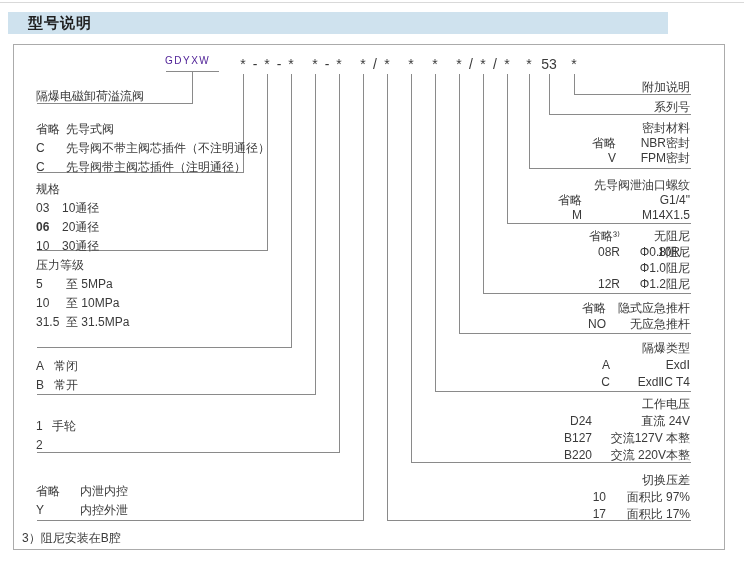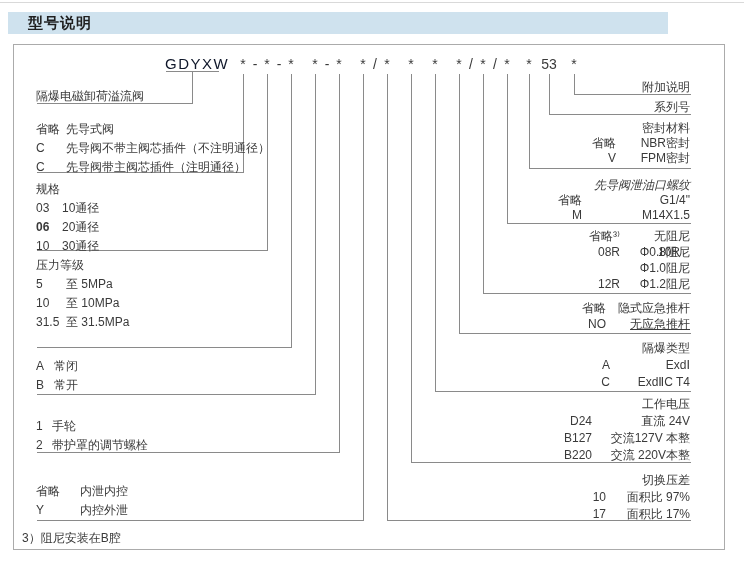--- a/index.html
+++ b/index.html
@@ -18,21 +18,21 @@
   }
   .header .title{
     margin-left:20px;font-size:15px;font-weight:bold;color:#1f1f1f;letter-spacing:1px;
   }
   .content-box{
     position:absolute;left:13px;top:44px;width:712px;height:506px;
     border:1px solid #ababab;background:#ffffff;box-sizing:border-box;
   }
   svg.lines{position:absolute;left:0;top:0;pointer-events:none;}
   .code-prefix{
-    position:absolute;left:165px;top:55px;font-size:15px;letter-spacing:1.5px;color:#0f172a;
+    position:absolute;left:165px;top:55px;font-size:10px;letter-spacing:1.5px;color:#4c1d95;
   }
   .code-token{
     position:absolute;top:56px;transform:translateX(-50%);
     font-size:14px;color:#3a3a3a;white-space:pre;
   }
   .grp{position:absolute;}
   .grp .row{display:flex;font-size:12px;white-space:nowrap;}
   .grp.left{left:36px;}
   .grp.right{right:54px;}
   .grp.right .row{justify-content:flex-end;}
@@ -181,21 +181,20 @@
         <span class="desc">常开</span>
       </div>
     </div>
     <div class="grp left" style="top: 417px;">
       <div class="row" style="height: 19px; line-height: 19px;">
         <span class="code" style="min-width: 16px;">1</span>
         <span class="desc">手轮</span>
       </div>
       <div class="row" style="height: 19px; line-height: 19px;">
         <span class="code" style="min-width: 16px;">2</span>
-        <span class="desc">带护罩的调节螺栓</span>
       </div>
     </div>
     <div class="grp left" style="top: 482px;">
       <div class="row" style="height: 19px; line-height: 19px;">
         <span class="code" style="min-width: 44px;">省略</span>
         <span class="desc">内泄内控</span>
       </div>
       <div class="row" style="height: 19px; line-height: 19px;">
         <span class="code" style="min-width: 44px;">Y</span>
         <span class="desc">内控外泄</span>
@@ -244,21 +243,21 @@
         <span class="desc" style="min-width: 70px;">ExdⅡC T4</span>
       </div>
     </div>
     <div class="grp right" style="top: 300px;">
       <div class="row" style="height: 16px; line-height: 16px;">
         <span class="code">省略</span>
         <span class="desc" style="min-width: 74px;">隐式应急推杆</span>
       </div>
       <div class="row" style="height: 16px; line-height: 16px;">
         <span class="code">NO</span>
-        <span class="desc" style="min-width: 74px; text-decoration: underline;">无应急推杆</span>
+        <span class="desc" style="min-width: 74px;">无应急推杆</span>
       </div>
     </div>
     <div class="grp right" style="top: 228px;">
       <div class="row" style="height: 16px; line-height: 16px;">
         <span class="code">省略³⁾</span>
         <span class="desc" style="min-width: 60px;">无阻尼</span>
       </div>
       <div class="row" style="height: 16px; line-height: 16px;">
         <span class="code">08R</span>
         <span class="desc" style="min-width: 60px;">Φ0.8阻尼</span>
@@ -267,21 +266,21 @@
         <span class="code">10R</span>
         <span class="desc" style="min-width: 60px;">Φ1.0阻尼</span>
       </div>
       <div class="row" style="height: 16px; line-height: 16px;">
         <span class="code">12R</span>
         <span class="desc" style="min-width: 60px;">Φ1.2阻尼</span>
       </div>
     </div>
     <div class="grp right" style="top: 178px;">
       <div class="row" style="height: 15px; line-height: 15px;">
-        <span class="desc" style="min-width: 98px; font-style: italic;">先导阀泄油口螺纹</span>
+        <span class="desc" style="min-width: 98px;">先导阀泄油口螺纹</span>
       </div>
       <div class="row" style="height: 15px; line-height: 15px;">
         <span class="code">省略</span>
         <span class="desc" style="min-width: 98px;">G1/4"</span>
       </div>
       <div class="row" style="height: 15px; line-height: 15px;">
         <span class="code">M</span>
         <span class="desc" style="min-width: 98px;">M14X1.5</span>
       </div>
     </div>

